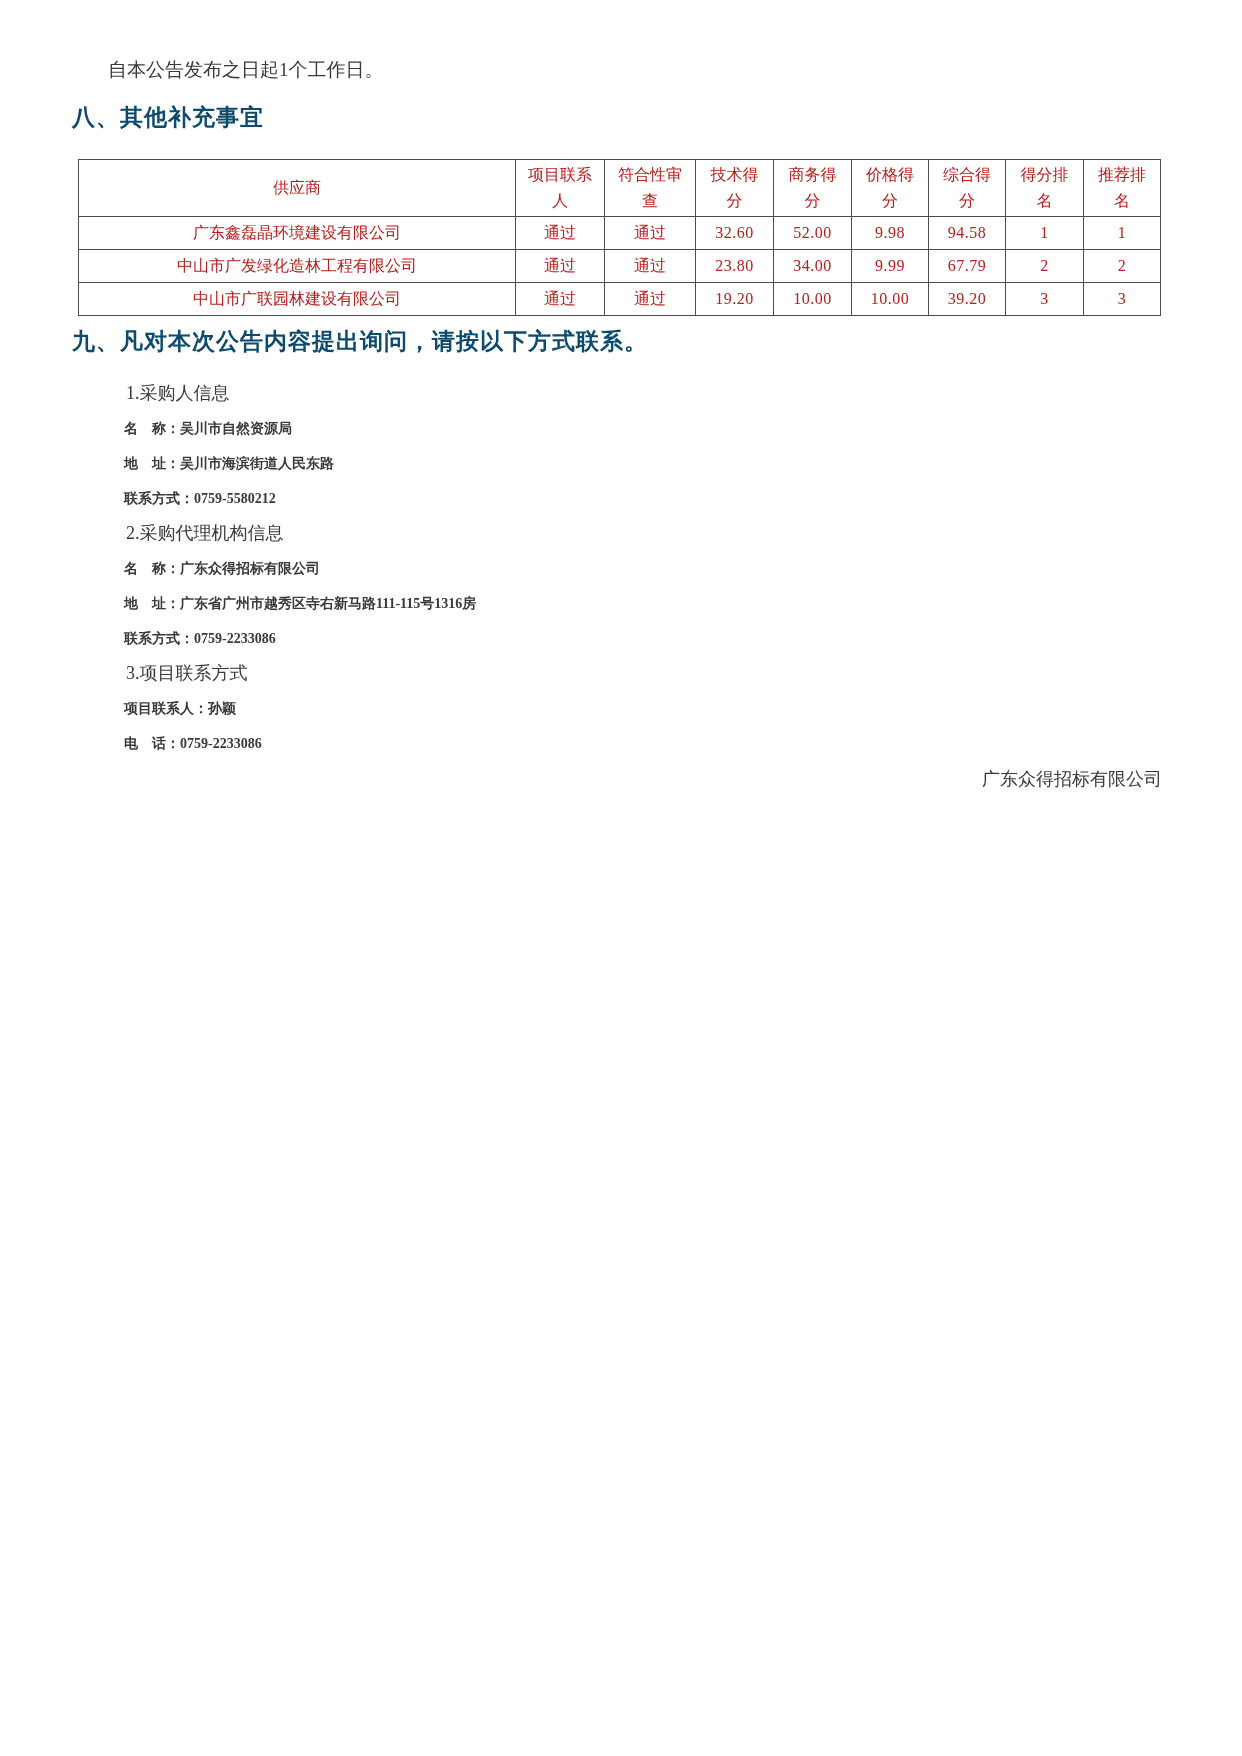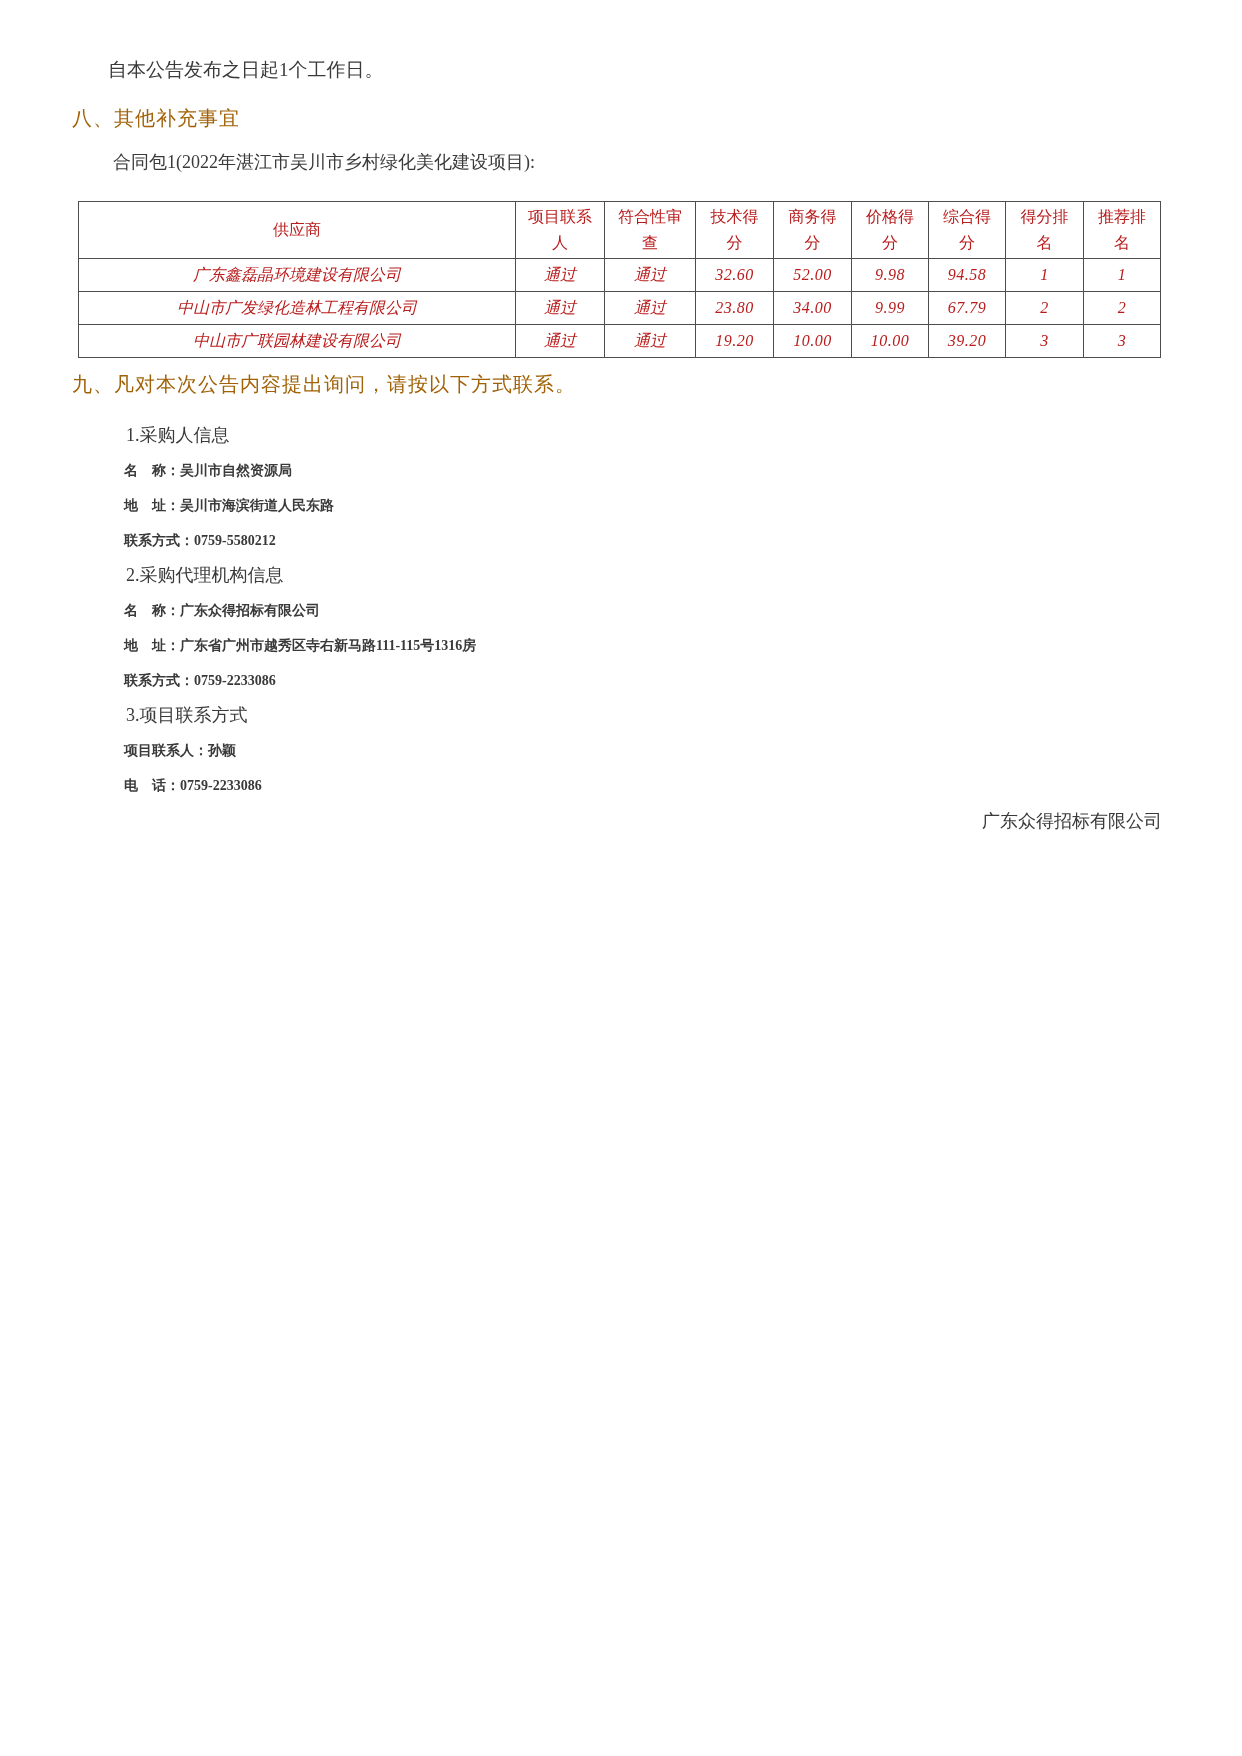--- a/index.html
+++ b/index.html
@@ -7,38 +7,38 @@
     width:1242px;height:1756px;
     font-family:"Liberation Serif","DejaVu Serif",serif;
     color:#3a3a3a;
     -webkit-font-smoothing:antialiased;
   }
   .page{box-sizing:border-box;width:1242px;height:1756px;padding:58px 80px 0 72px;position:relative;}
 
   .intro-line{margin:0 0 0 36px;font-size:19px;line-height:24px;}
 
   h2.sec-heading{
-    font-size:20px;font-weight:400;color:#a16207;
+    font-size:23px;font-weight:700;color:#0c4a6e;
     margin:22px 0 0 0;line-height:28px;letter-spacing:1px;
   }
   .package-line{margin:18px 0 0 41px;font-size:18px;line-height:24px;}
 
   table.score-table{
     border-collapse:collapse;table-layout:fixed;
     width:1082px;margin:27px 0 0 6px;
     font-size:16px;color:#b91c1c;
   }
   table.score-table th,table.score-table td{
     border:1px solid #4d4d4d;
     text-align:center;vertical-align:middle;
     padding:0 2px;font-weight:normal;
     overflow:hidden;
   }
   table.score-table th{height:56px;line-height:26px;}
-  table.score-table td{height:32px;line-height:20px;font-style:italic;}
+  table.score-table td{height:32px;line-height:20px;}
   th .hw3{display:inline-block;width:3.2em;line-height:26px;}
   th .hw4{display:inline-block;width:4.2em;line-height:26px;}
   .num{font-family:"Liberation Serif","DejaVu Serif",serif;letter-spacing:0.5px;margin-top:16px;}
 
   .contact{margin-top:26px;}
   .group-title{margin:12px 0 0 54px;font-size:18px;line-height:23px;}
   .contact-line{margin:12px 0 0 52px;font-size:14px;line-height:23px;font-weight:bold;}
 
   .signature{
     margin-top:13px;
@@ -49,21 +49,20 @@
 </style>
 </head>
 <body>
 
 <div class="page">
 
   <p class="intro-line">自本公告发布之日起1个工作日。</p>
 
   <h2 class="sec-heading">八、其他补充事宜</h2>
 
-  <p class="package-line">合同包1(2022年湛江市吴川市乡村绿化美化建设项目):</p>
 
   <table class="score-table">
     <colgroup>
       <col style="width:437px">
         <col style="width:89px">
         <col style="width:91px">
       <col style="width:78px">
         <col style="width:78px">
         <col style="width:77px">
       <col style="width:77px">

